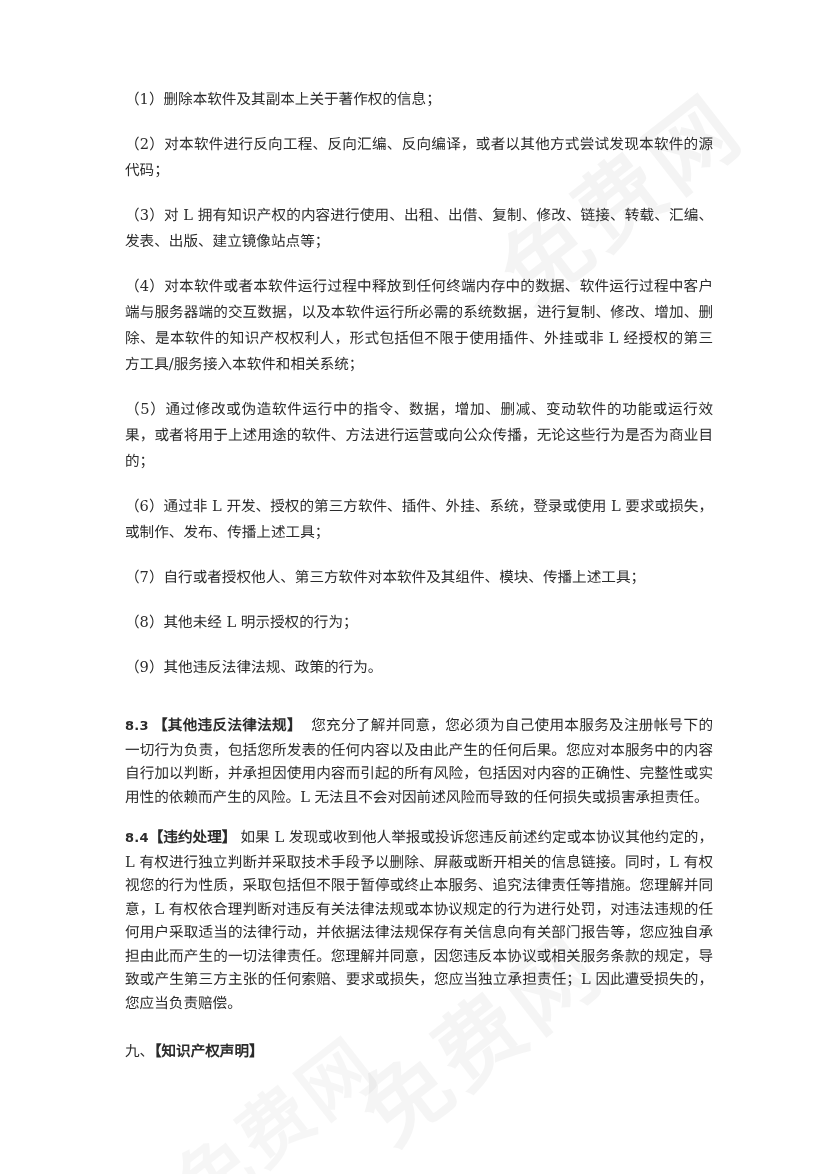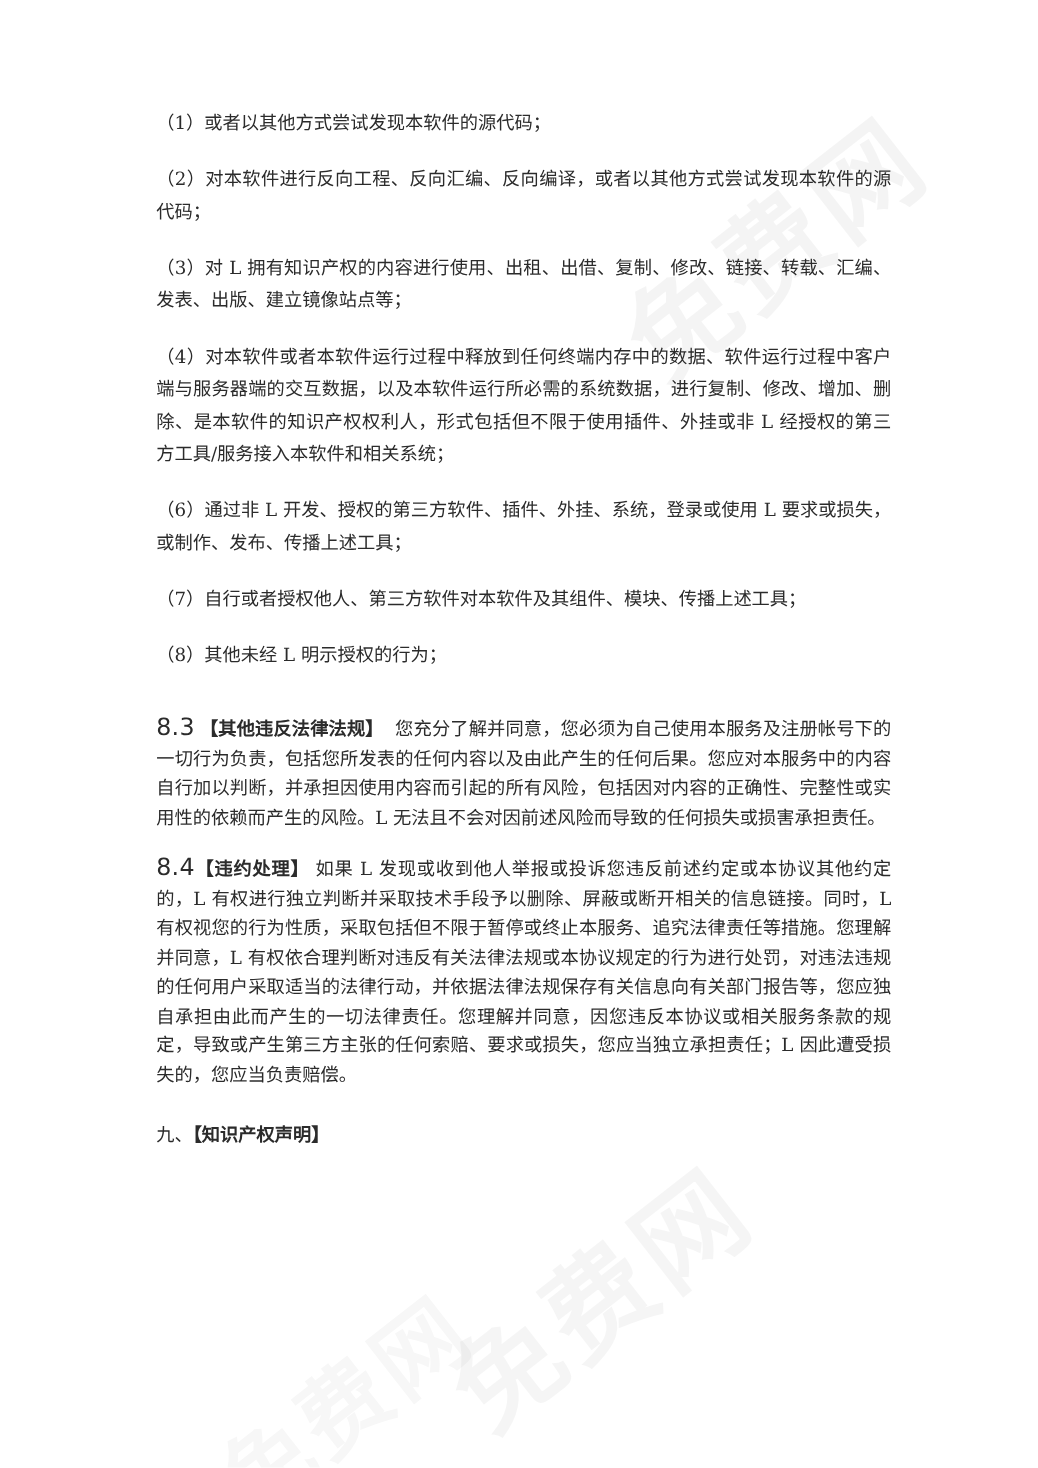--- a/index.html
+++ b/index.html
@@ -89,22 +89,22 @@
   
   .clause {
     font-size: 14.6px;
     line-height: 23.5px;
     text-align: justify;
     text-justify: inter-ideograph;
     margin: 0 0 17px 0;
   }
   .clause-num {
     font-family: "DejaVu Sans", sans-serif;
-    font-weight: 400;
-    font-size: 19px;
+    font-weight: 700;
+    font-size: 13px;
     letter-spacing: 0.2px;
   }
   .clause-title {
     font-weight: 700;
   }
   .gap-sm { display: inline-block; width: 4px; }
   .gap-md { display: inline-block; width: 9px; }
 
   
   .section-heading {
@@ -126,48 +126,54 @@
 <div id="watermark-layer">
   <div class="wm wm-a">免费网</div>
   <div class="wm wm-b">免费网</div>
   <div class="wm wm-c">免费网</div>
 </div>
 
 <div id="page">
   <div id="doc-body">
 
     <p class="item">
-      <span class="lead">（1）</span><span>或者以其他方式尝试发现本软件的源代码；</span>
+      <span class="lead">（1）</span><span>删除本软件及其副本上关于著作权的信息；</span>
     </p>
 
     <p class="item">
       <span class="lead">（2）</span><span>对本软件进行反向工程、反向汇编、反向编译，或者以其他方式尝试发现本软件的源代码；</span>
     </p>
 
     <p class="item">
       <span class="lead">（3）</span><span>对 L 拥有知识产权的内容进行使用、出租、出借、复制、修改、链接、转载、汇编、发表、出版、建立镜像站点等；</span>
     </p>
 
     <p class="item">
       <span class="lead">（4）</span><span>对本软件或者本软件运行过程中释放到任何终端内存中的数据、软件运行过程中客户端与服务器端的交互数据，以及本软件运行所必需的系统数据，进行复制、修改、增加、删除、是本软件的知识产权权利人，形式包括但不限于使用插件、外挂或非 L 经授权的第三方工具/服务接入本软件和相关系统；</span>
     </p>
 
+    <p class="item">
+      <span class="lead">（5）</span><span>通过修改或伪造软件运行中的指令、数据，增加、删减、变动软件的功能或运行效果，或者将用于上述用途的软件、方法进行运营或向公众传播，无论这些行为是否为商业目的；</span>
+    </p>
 
     <p class="item">
       <span class="lead">（6）</span><span>通过非 L 开发、授权的第三方软件、插件、外挂、系统，登录或使用 L 要求或损失，或制作、发布、传播上述工具；</span>
     </p>
 
     <p class="item">
       <span class="lead">（7）</span><span>自行或者授权他人、第三方软件对本软件及其组件、模块、传播上述工具；</span>
     </p>
 
     <p class="item">
       <span class="lead">（8）</span><span>其他未经 L 明示授权的行为；</span>
     </p>
 
+    <p class="item">
+      <span class="lead">（9）</span><span>其他违反法律法规、政策的行为。</span>
+    </p>
 
     <div class="spacer-lg"></div>
 
     <p class="clause">
       <span class="clause-num">8.3</span><span class="gap-sm"></span><span class="clause-title">【其他违反法律法规】</span><span class="gap-md"></span><span>您充分了解并同意，您必须为自己使用本服务及注册帐号下的一切行为负责，包括您所发表的任何内容以及由此产生的任何后果。您应对本服务中的内容自行加以判断，并承担因使用内容而引起的所有风险，包括因对内容的正确性、完整性或实用性的依赖而产生的风险。L 无法且不会对因前述风险而导致的任何损失或损害承担责任。</span>
     </p>
 
     <p class="clause">
       <span class="clause-num">8.4</span><span class="clause-title">【违约处理】</span><span class="gap-sm"></span><span>如果 L 发现或收到他人举报或投诉您违反前述约定或本协议其他约定的，L 有权进行独立判断并采取技术手段予以删除、屏蔽或断开相关的信息链接。同时，L 有权视您的行为性质，采取包括但不限于暂停或终止本服务、追究法律责任等措施。您理解并同意，L 有权依合理判断对违反有关法律法规或本协议规定的行为进行处罚，对违法违规的任何用户采取适当的法律行动，并依据法律法规保存有关信息向有关部门报告等，您应独自承担由此而产生的一切法律责任。您理解并同意，因您违反本协议或相关服务条款的规定，导致或产生第三方主张的任何索赔、要求或损失，您应当独立承担责任；L 因此遭受损失的，您应当负责赔偿。</span>
     </p>

